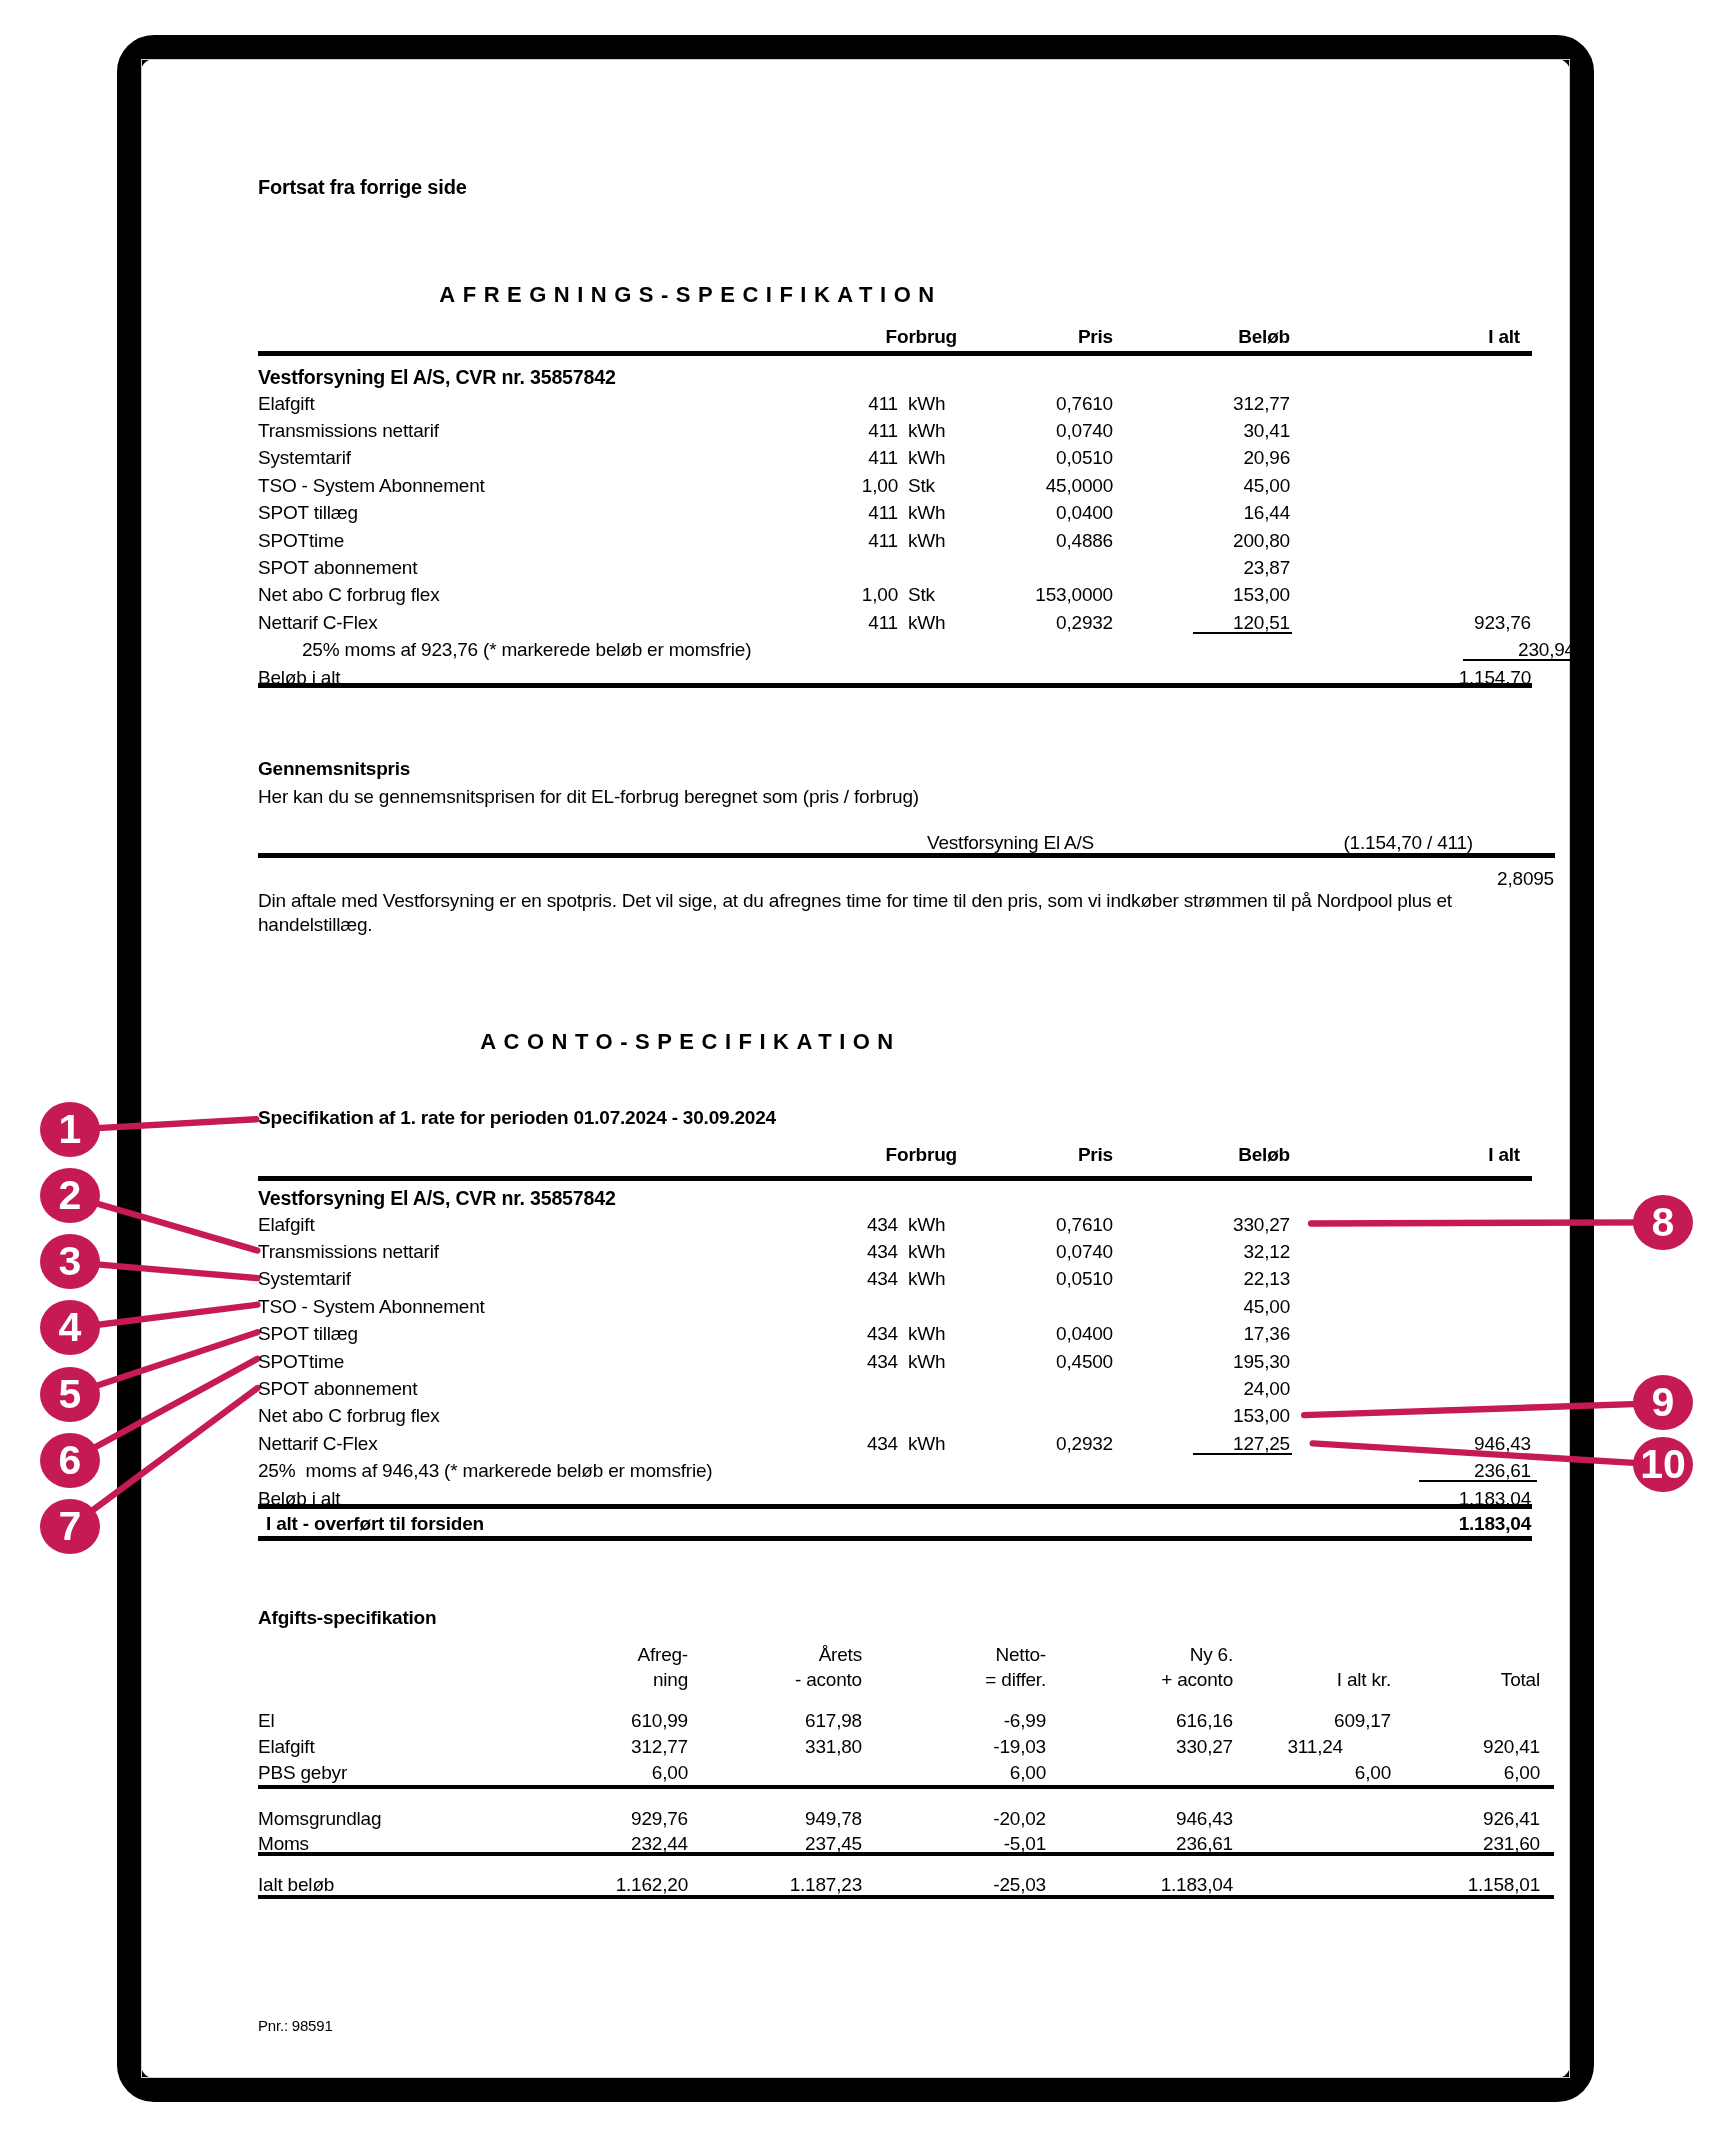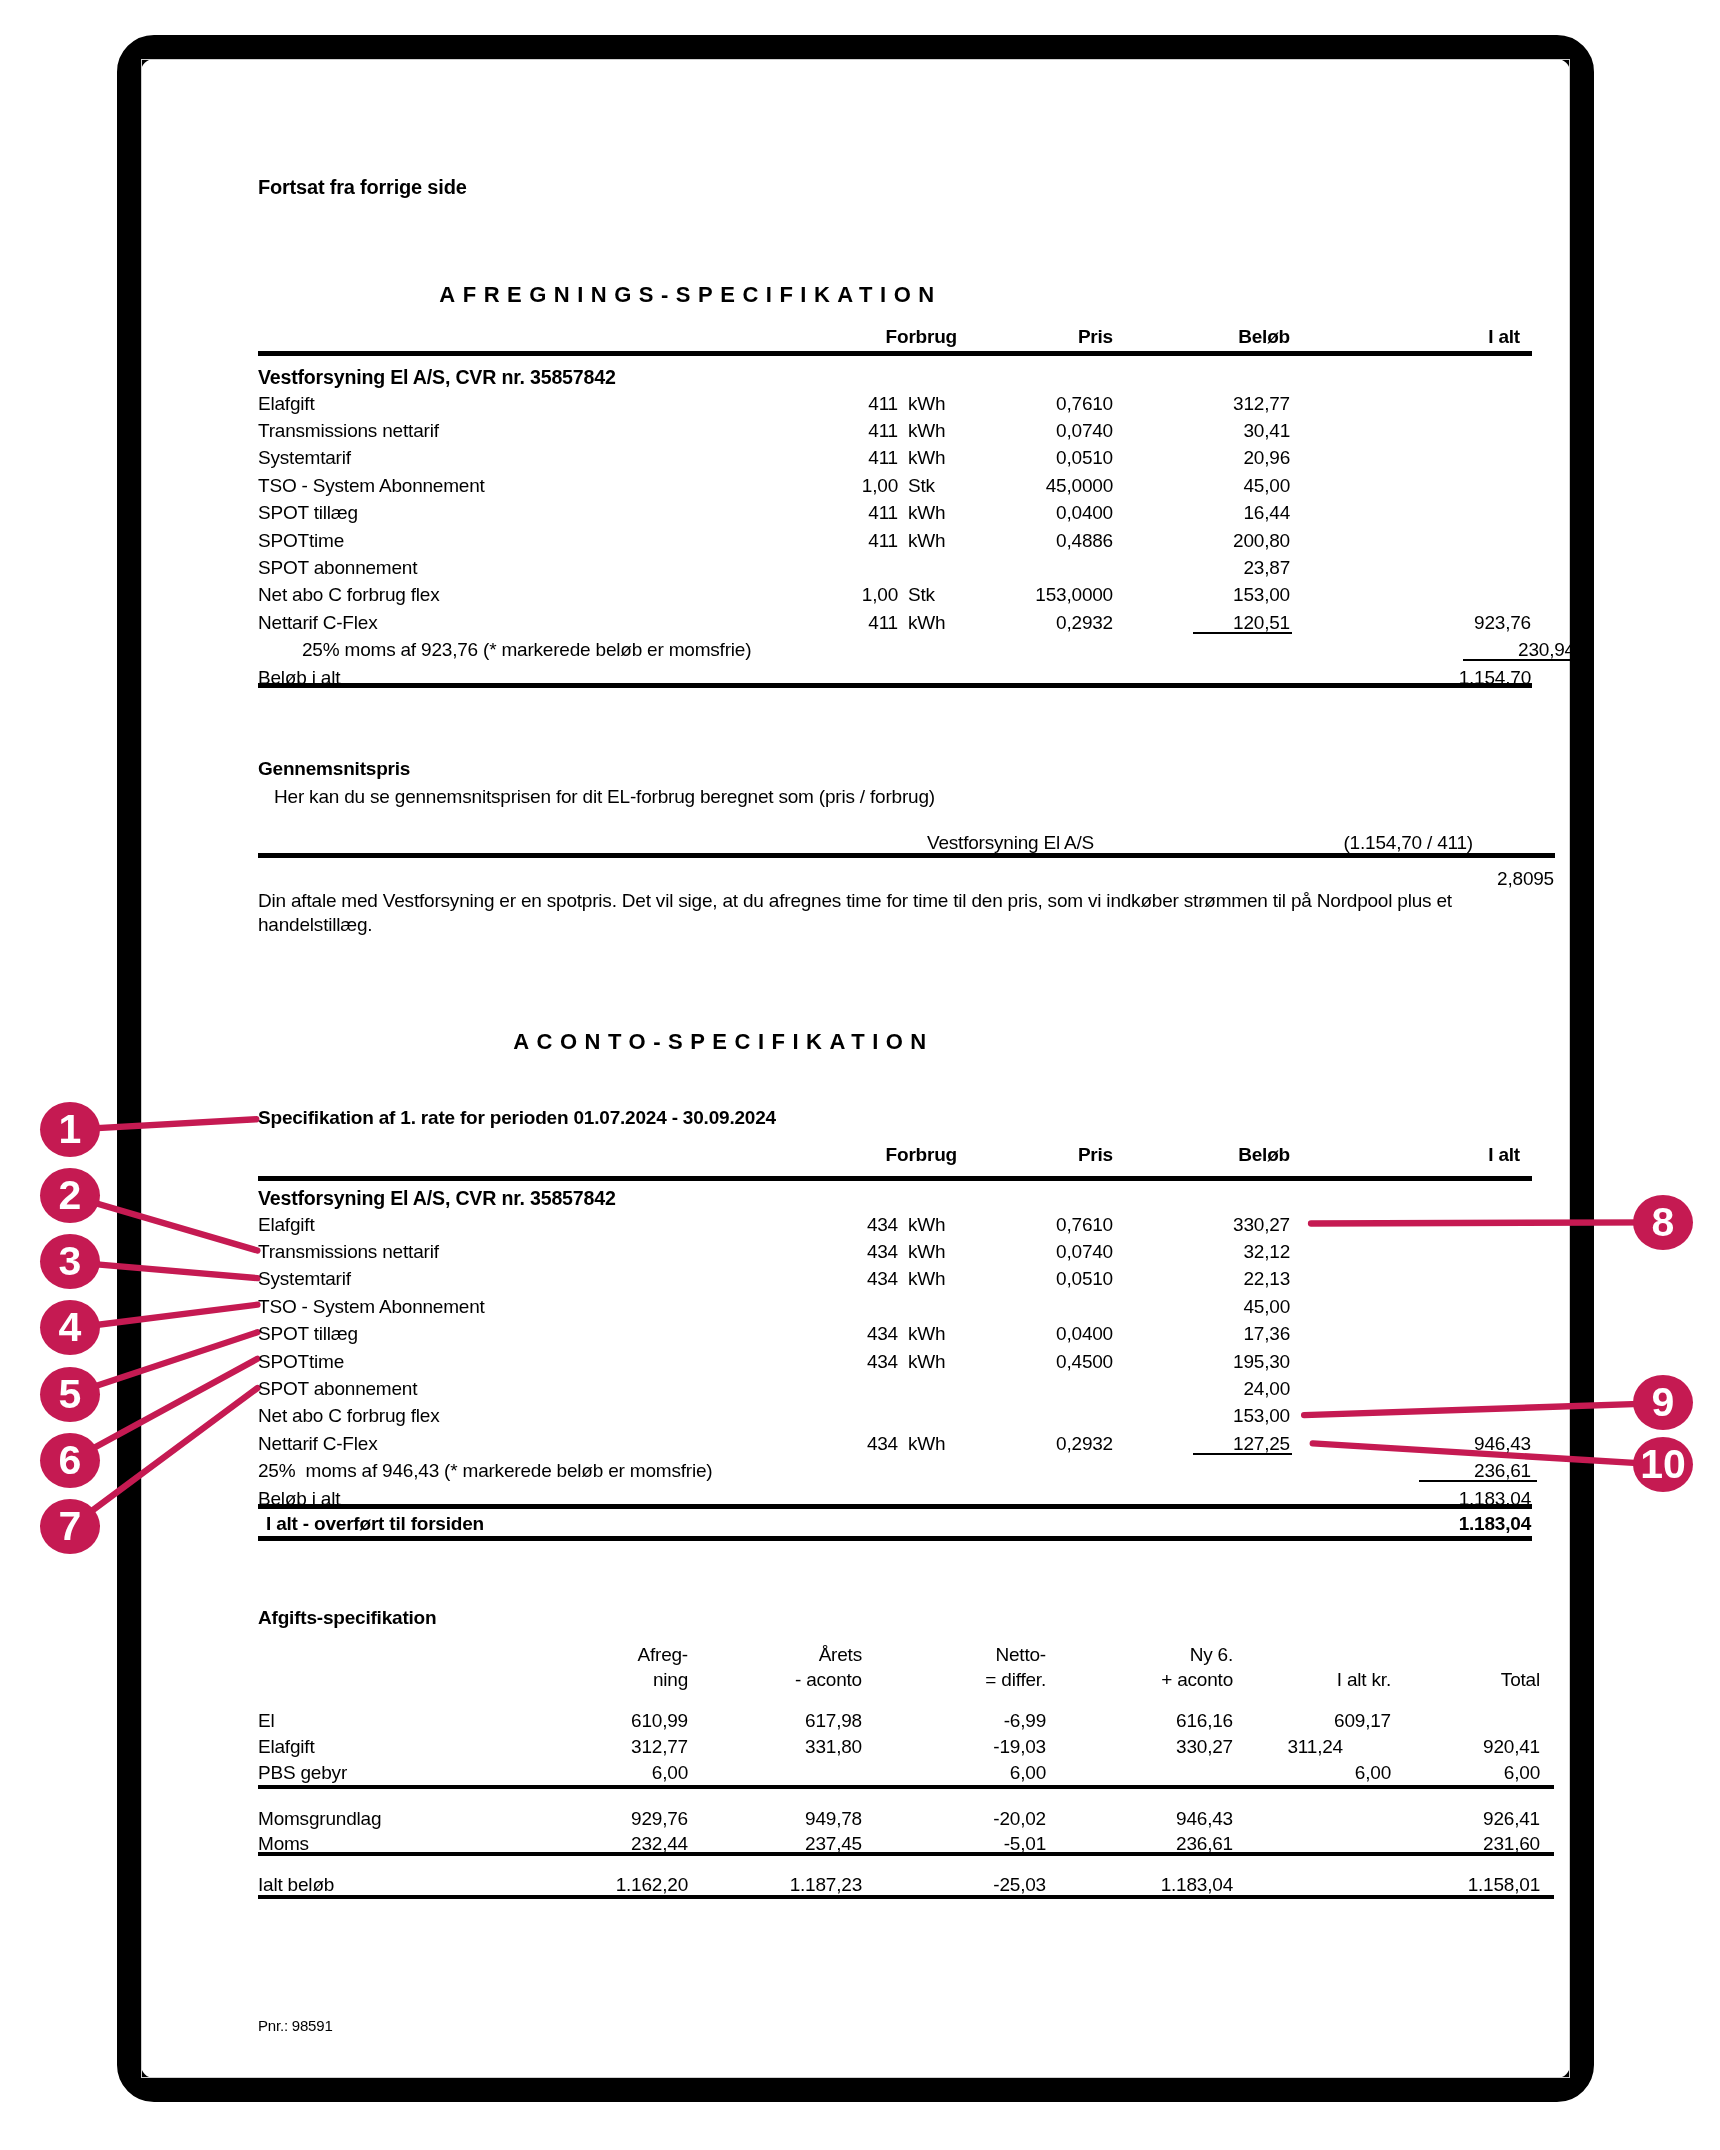--- a/index.html
+++ b/index.html
@@ -119,31 +119,31 @@
       <div style="position: absolute; left: 1161px; top: 19.6px; width: 118px; height: 2.9px; background: rgb(0, 0, 0);"></div>
     </div>
     <div class="spec-row" style="top: 667px;">
       <span class="cell" style="left: 0px;">Beløb i alt</span>
       <span class="cell" style="left: 1100px; width: 173px; text-align: right;">1.154,70</span>
     </div>
   </div>
 <div class="rule" style="top:683px;width:1274px;height:4.6px;"></div>
 
 <div class="abs b" style="left:258px;top:758px;font-size:19px;">Gennemsnitspris</div>
-<div class="abs" style="left:258px;top:786px;font-size:19px;margin-left:16px;">Her kan du se gennemsnitsprisen for dit EL-forbrug beregnet som (pris / forbrug)</div>
+<div class="abs" style="left:258px;top:786px;font-size:19px;">Her kan du se gennemsnitsprisen for dit EL-forbrug beregnet som (pris / forbrug)</div>
 <div class="abs" style="left:258px;top:832px;width:1297px;height:23px;font-size:19px;">
   <span class="cell" style="left:669px;">Vestforsyning El A/S</span>
   <span class="cell" style="left:956px;width:259px;text-align:right;">(1.154,70 / 411)</span>
   <span class="cell" style="left:1123px;width:173px;text-align:right;margin-top:36px;">2,8095</span>
 </div>
 <div class="rule" style="top:853px;width:1297px;height:4.6px;"></div>
 
 <div class="para" style="top:889px;width:1304px;">Din aftale med Vestforsyning er en spotpris. Det vil sige, at du afregnes time for time til den pris, som vi indkøber strømmen til på Nordpool plus et handelstillæg.</div>
 
-<div class="abs sec-title" style="top:1029px;margin-left:33px;">ACONTO-SPECIFIKATION</div>
+<div class="abs sec-title" style="top:1029px;">ACONTO-SPECIFIKATION</div>
 <div class="abs b" style="left:258px;top:1107px;font-size:19px;">Specifikation af 1. rate for perioden 01.07.2024 - 30.09.2024</div>
 <div class="hdr-row b" style="top:1144px;">
   <span class="cell" style="left:526px;width:173px;text-align:right;">Forbrug</span>
   <span class="cell" style="left:725px;width:130px;text-align:right;">Pris</span>
   <span class="cell" style="left:871px;width:161px;text-align:right;">Beløb</span>
   <span class="cell" style="left:1089px;width:173px;text-align:right;">I alt</span>
 </div>
 <div class="rule" style="top:1176px;width:1274px;height:4.6px;"></div>
 <div class="abs b" style="left:258px;top:1187px;font-size:19.6px;">Vestforsyning El A/S, CVR nr. 35857842</div>
 <div id="aconto-rows">

